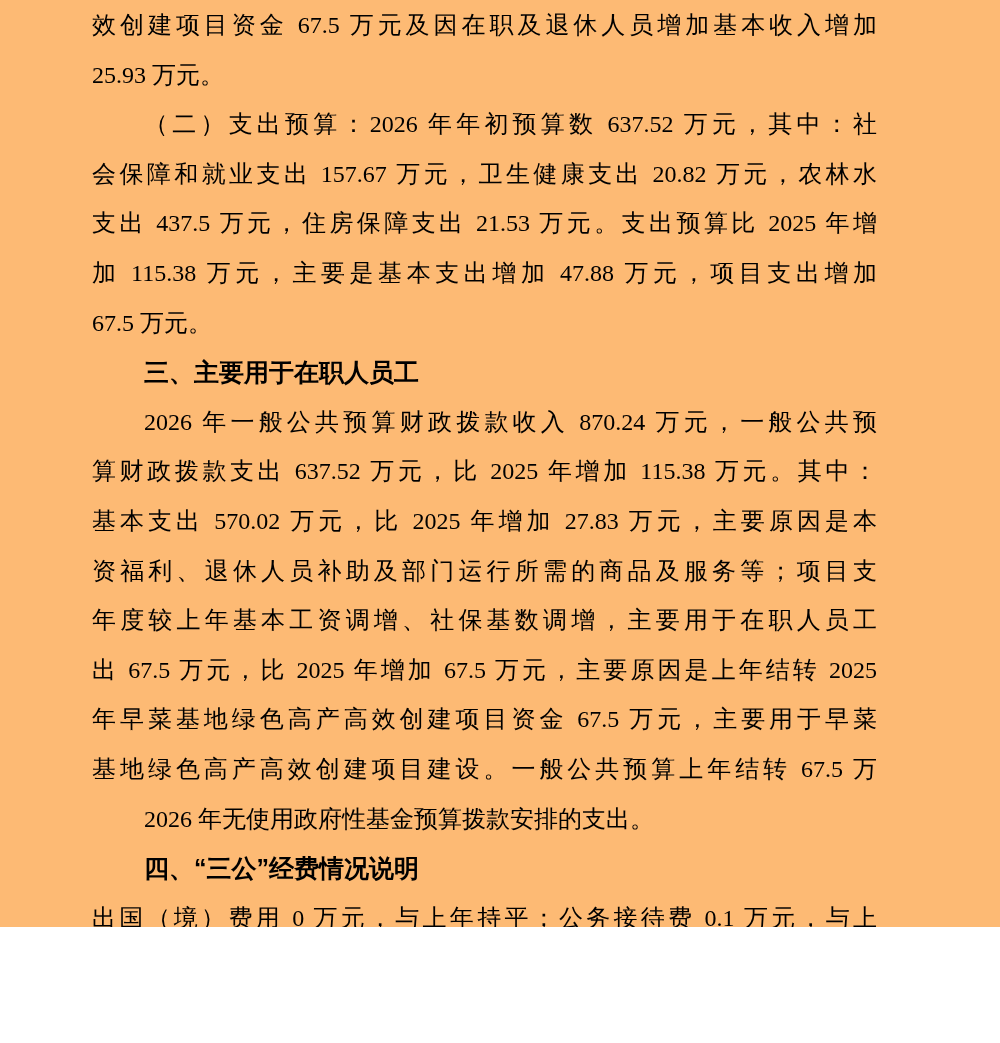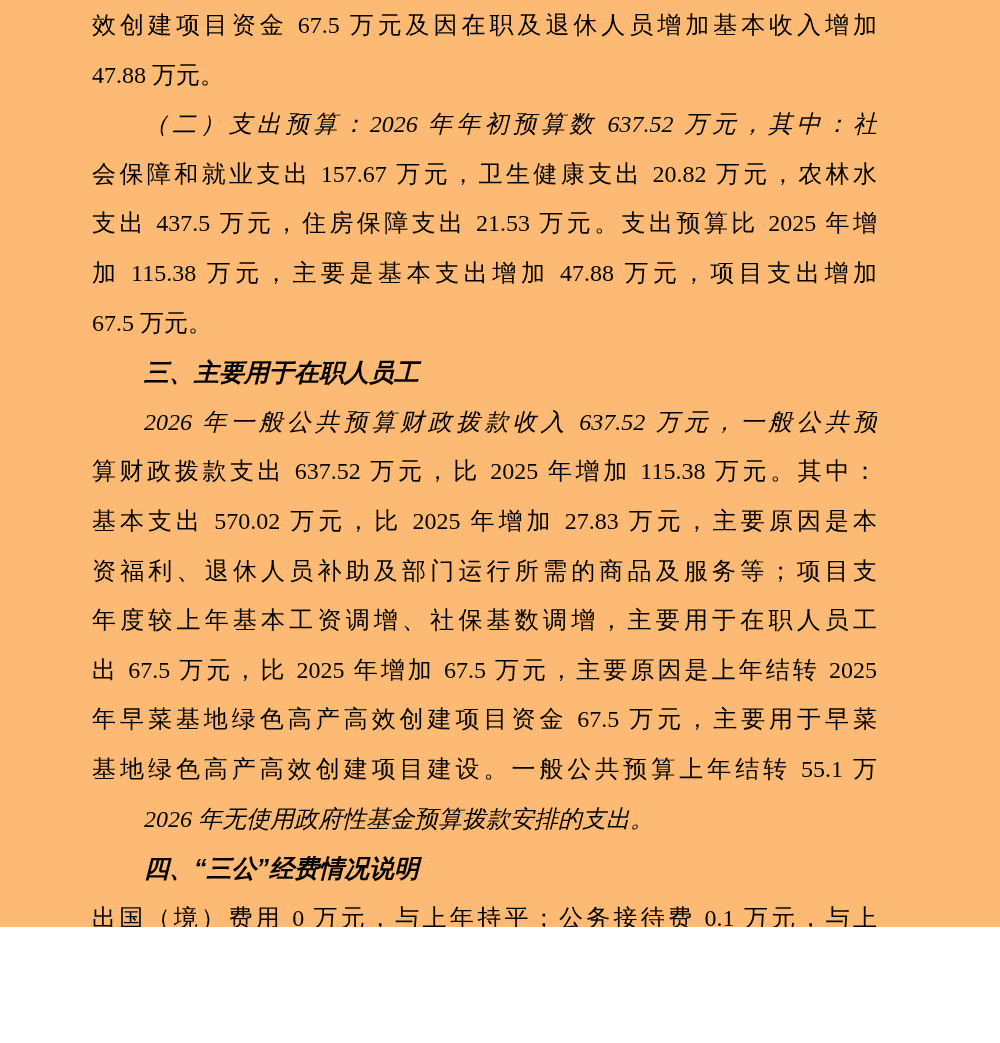--- a/index.html
+++ b/index.html
@@ -28,46 +28,45 @@
     color: #000000;
     text-align: left;
     overflow: hidden;
   }
   .j {
     text-align: justify;
     text-align-last: justify;
   }
   .ind {
     text-indent: 52px;
-    font-style: italic;
   }
   .heading {
     font-family: "Liberation Sans", "DejaVu Sans", sans-serif;
     font-weight: 700;
     font-size: 25px;
     text-align: left;
     text-align-last: left;
   }
 </style>
 </head>
 <body>
 
 <div class="page">
   <div class="line j">效创建项目资金 67.5 万元及因在职及退休人员增加基本收入增加</div>
-  <div class="line">47.88 万元。</div>
+  <div class="line">25.93 万元。</div>
   <div class="line j ind">（二）支出预算：2026 年年初预算数 637.52 万元，其中：社</div>
   <div class="line j">会保障和就业支出 157.67 万元，卫生健康支出 20.82 万元，农林水</div>
   <div class="line j">支出 437.5 万元，住房保障支出 21.53 万元。支出预算比 2025 年增</div>
   <div class="line j">加 115.38 万元，主要是基本支出增加 47.88 万元，项目支出增加</div>
   <div class="line">67.5 万元。</div>
   <div class="line heading ind">三、主要用于在职人员工</div>
-  <div class="line j ind">2026 年一般公共预算财政拨款收入 637.52 万元，一般公共预</div>
+  <div class="line j ind">2026 年一般公共预算财政拨款收入 870.24 万元，一般公共预</div>
   <div class="line j">算财政拨款支出 637.52 万元，比 2025 年增加 115.38 万元。其中：</div>
   <div class="line j">基本支出 570.02 万元，比 2025 年增加 27.83 万元，主要原因是本</div>
   <div class="line j">资福利、退休人员补助及部门运行所需的商品及服务等；项目支</div>
   <div class="line j">年度较上年基本工资调增、社保基数调增，主要用于在职人员工</div>
   <div class="line j">出 67.5 万元，比 2025 年增加 67.5 万元，主要原因是上年结转 2025</div>
   <div class="line j">年早菜基地绿色高产高效创建项目资金 67.5 万元，主要用于早菜</div>
-  <div class="line j">基地绿色高产高效创建项目建设。一般公共预算上年结转 55.1 万</div>
+  <div class="line j">基地绿色高产高效创建项目建设。一般公共预算上年结转 67.5 万</div>
   <div class="line ind">2026 年无使用政府性基金预算拨款安排的支出。</div>
   <div class="line heading ind">四、“三公”经费情况说明</div>
   <div class="line j">出国（境）费用 0 万元，与上年持平；公务接待费 0.1 万元，与上</div>
 </div>
 
 </body></html>

